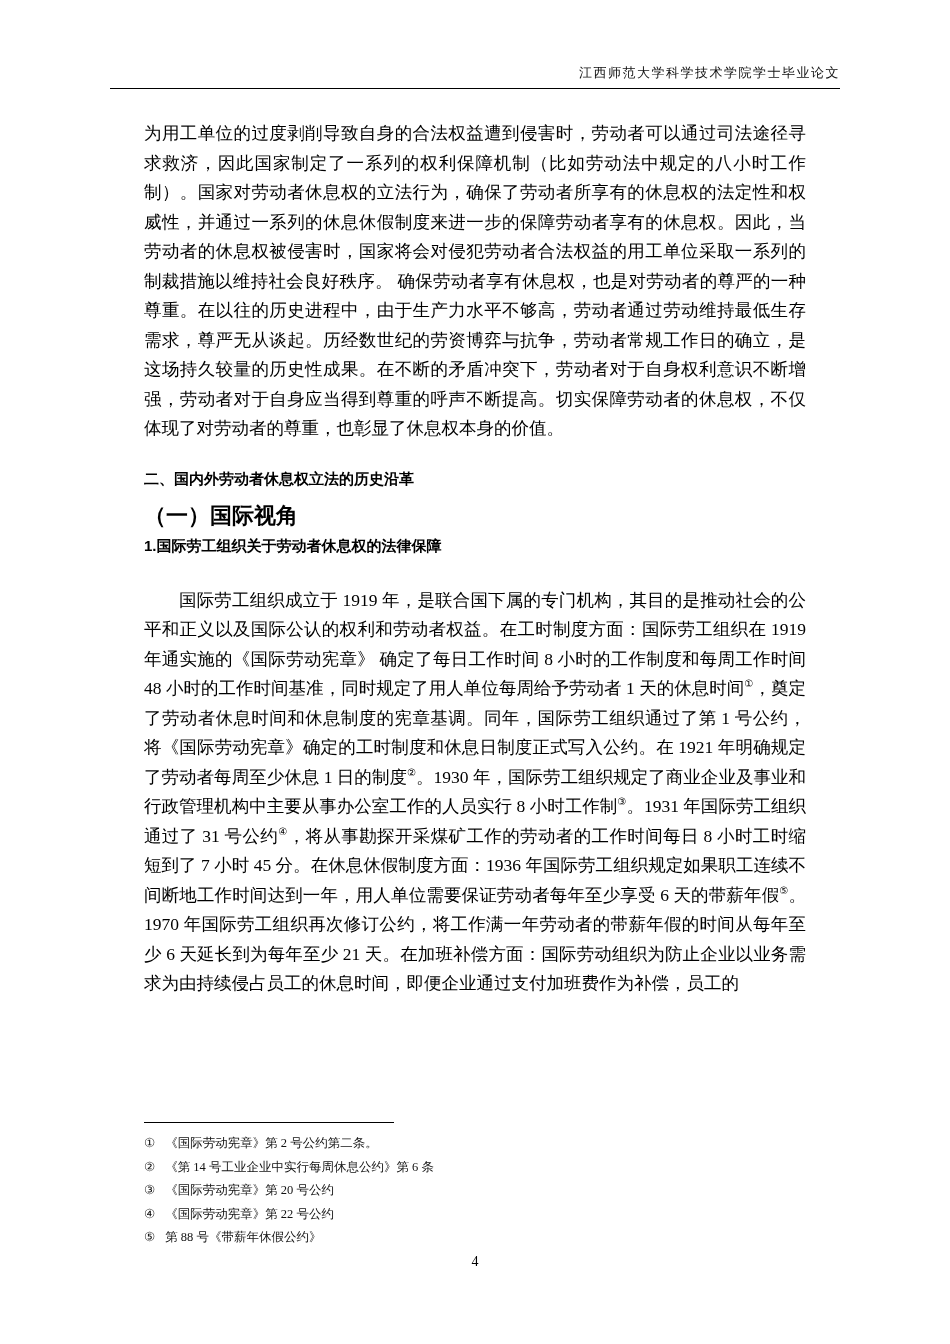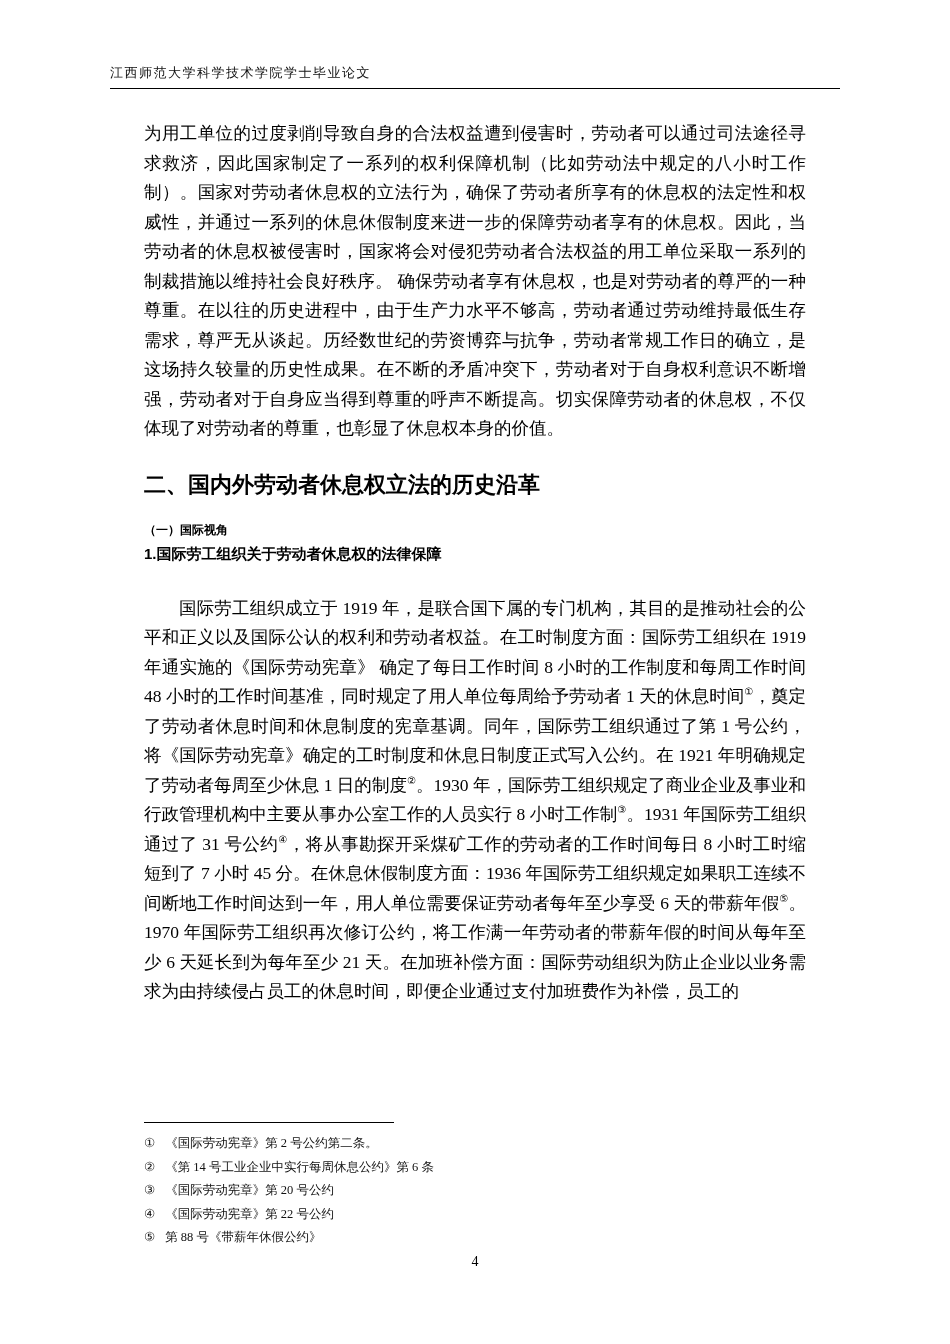--- a/index.html
+++ b/index.html
@@ -11,21 +11,21 @@
     margin: 0 auto;
     background: #ffffff;
     color: #000000;
     font-family: "Liberation Serif", "DejaVu Serif", serif;
     overflow: hidden;
   }
   .header {
     width: 730px;
     margin: 0 auto;
     padding-top: 64px;
-    text-align: left;
+    text-align: right;
   }
   .header-title {
     font-size: 13px;
     letter-spacing: 1.5px;
     padding-bottom: 6px;
     color: #111;
   }
   .header-rule {
     border-bottom: 1px solid #000;
     height: 0;
@@ -42,28 +42,28 @@
     margin-top: 30px;
   }
   .body-para.indent { text-indent: 2em; }
   .body-para sup {
     font-size: 0.58em;
     vertical-align: super;
     line-height: 0;
   }
   .h1 {
     font-family: "Liberation Sans", "DejaVu Sans", sans-serif;
-    font-size: 22px;
+    font-size: 15px;
     font-weight: bold;
     margin-top: 26px;
-    margin-bottom: 22px;
+    margin-bottom: 12px;
   }
   .h2 {
     font-family: "Liberation Sans", "DejaVu Sans", sans-serif;
-    font-size: 12px;
+    font-size: 22px;
     font-weight: bold;
     margin-bottom: 6px;
   }
   .h3 {
     font-family: "Liberation Sans", "DejaVu Sans", sans-serif;
     font-size: 15px;
     font-weight: bold;
     margin-bottom: 20px;
   }
   .footnotes {

